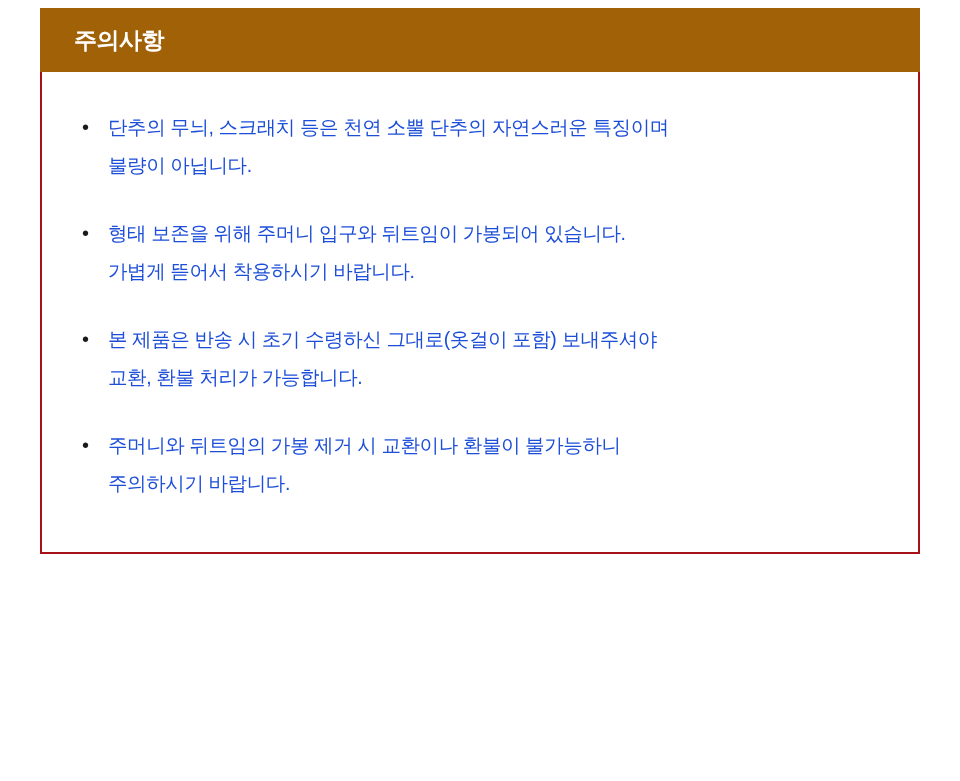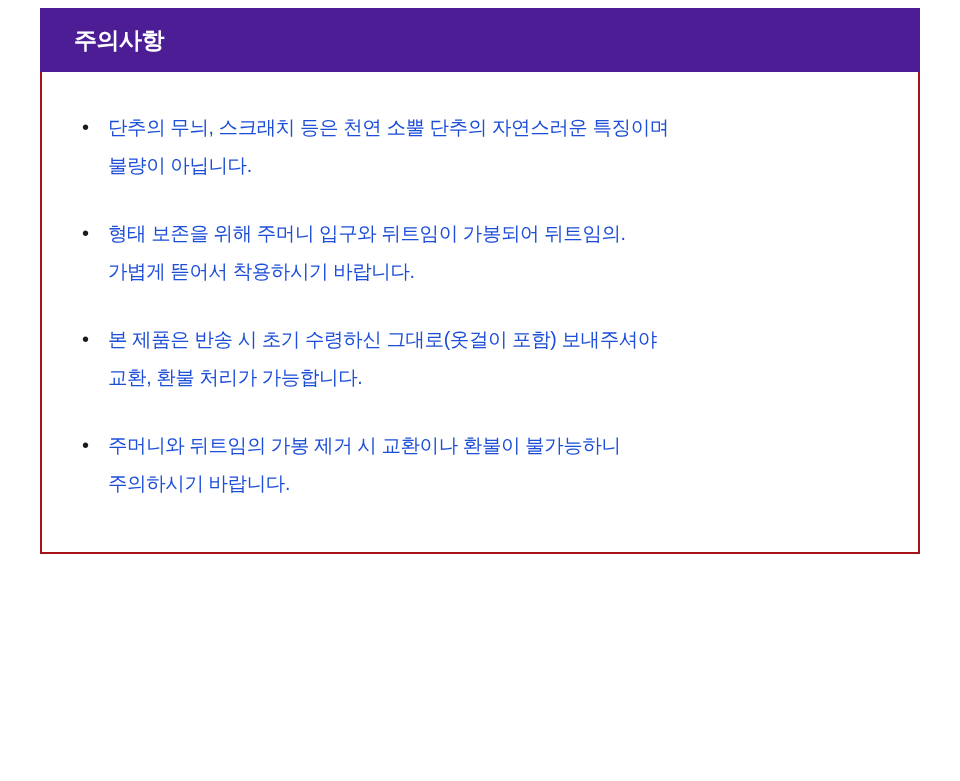--- a/index.html
+++ b/index.html
@@ -15,21 +15,21 @@
   }
 
   .notice-card {
     position: absolute;
     left: 40px;
     top: 8px;
     width: 880px;
   }
 
   .notice-header {
-    background: #4c1d95;
+    background: #a16207;
     height: 64px;
     box-sizing: border-box;
     display: flex;
     align-items: center;
     padding-left: 34px;
   }
 
   .notice-header-title {
     color: #ffffff;
     font-size: 23px;
@@ -93,21 +93,21 @@
     <ul class="notice-list">
 
       <li class="notice-item">
         <span class="bullet">•</span>
         <span class="notice-text">단추의 무늬, 스크래치 등은 천연 소뿔 단추의 자연스러운 특징이며
 불량이 아닙니다.</span>
       </li>
 
       <li class="notice-item">
         <span class="bullet">•</span>
-        <span class="notice-text">형태 보존을 위해 주머니 입구와 뒤트임이 가봉되어 뒤트임의.
+        <span class="notice-text">형태 보존을 위해 주머니 입구와 뒤트임이 가봉되어 있습니다.
 가볍게 뜯어서 착용하시기 바랍니다.</span>
       </li>
 
       <li class="notice-item">
         <span class="bullet">•</span>
         <span class="notice-text">본 제품은 반송 시 초기 수령하신 그대로(옷걸이 포함) 보내주셔야
 교환, 환불 처리가 가능합니다.</span>
       </li>
 
       <li class="notice-item">

